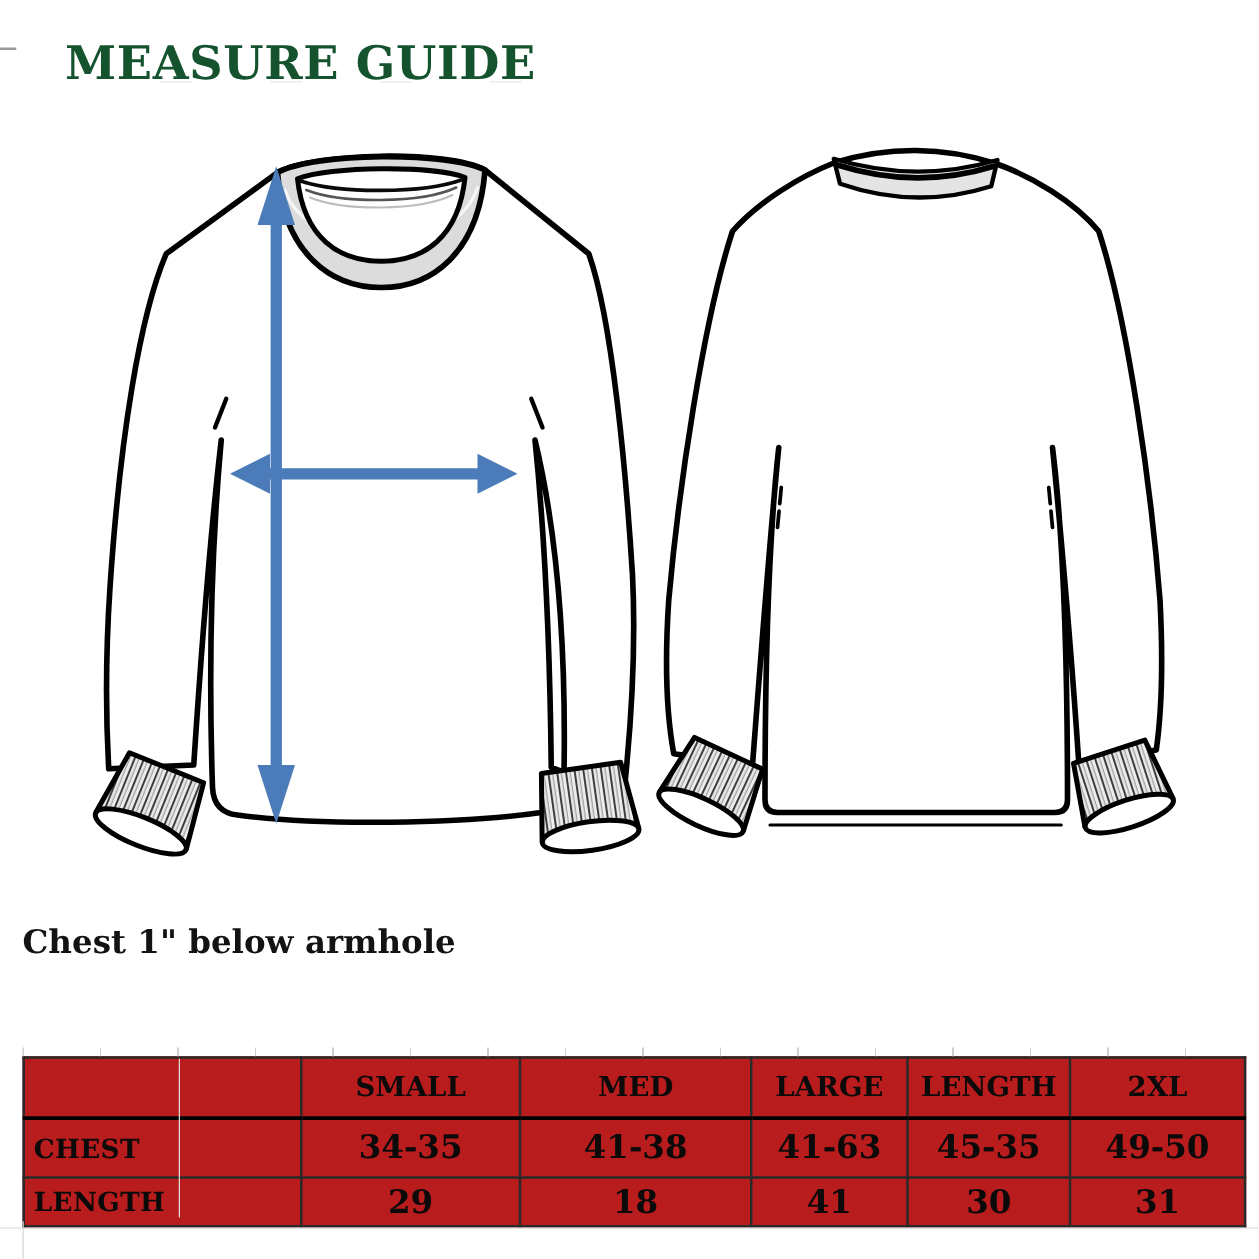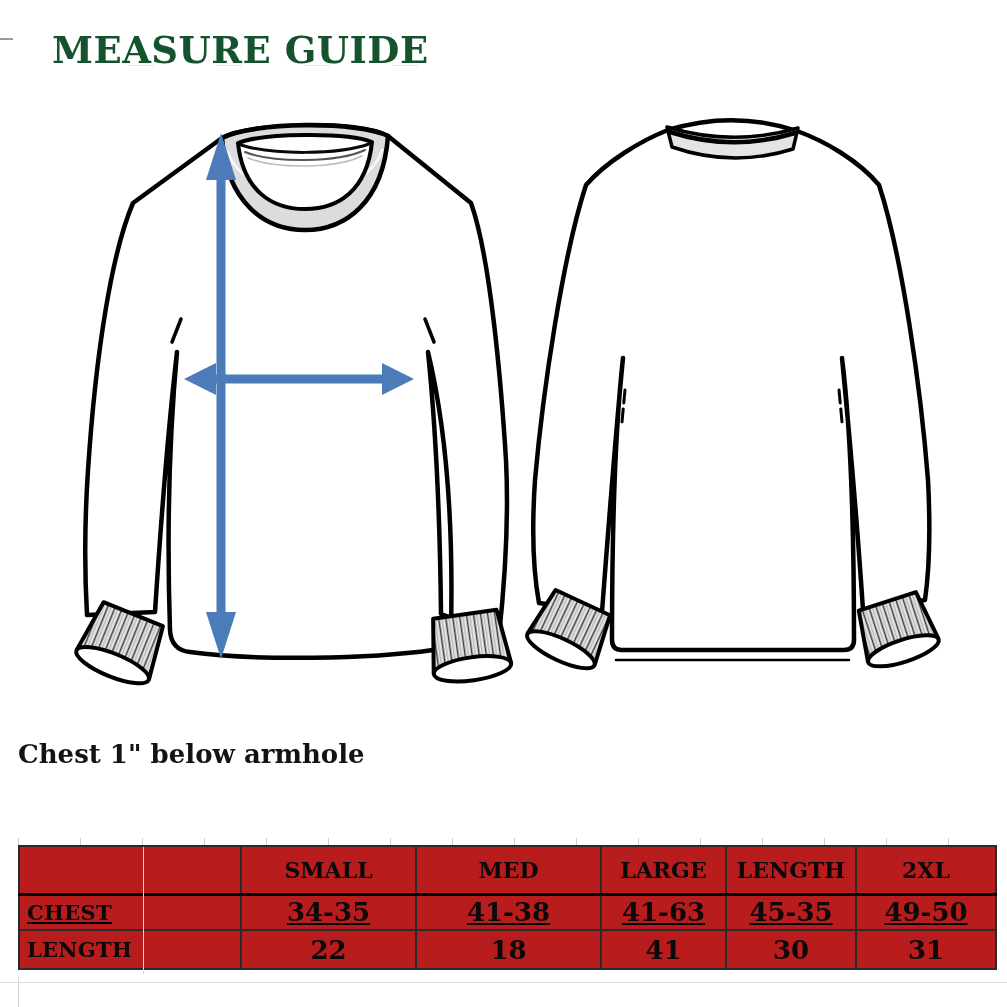--- a/index.html
+++ b/index.html
@@ -23,21 +23,21 @@
     position:absolute;left:18px;top:845px;width:977px;
     border-collapse:collapse;table-layout:fixed;background:#b91c1c;
     border:2px solid #a16207;
   }
   .size-table th,.size-table td{
     border:2px solid #2a2a2a;font-weight:700;text-align:center;
     padding:0;color:#0a0a0a;overflow:hidden;
   }
   .size-table thead tr{height:48px;}
   .size-table thead th{font-size:22px;border-bottom:3px solid #000;}
-  .size-table tbody tr.r-chest{height:36px;text-decoration:underline;}
+  .size-table tbody tr.r-chest{height:48px;}
   .size-table tbody tr.r-length{height:39px;}
   .size-table td{font-size:26px;}
   .size-table td.row-label{text-align:left;padding-left:7px;font-size:21px;letter-spacing:.3px;}
 
   
   .artifact{position:absolute;pointer-events:none;}
   #corner-dash{left:0;top:38px;width:13px;height:2px;background:#9a9a9a;}
   #under-title-grid{left:128px;top:65px;width:310px;height:1px;
     background:repeating-linear-gradient(to right,#e7e7e7 0 26px,transparent 26px 88px);}
   #grid-above-table{left:18px;top:838px;width:977px;height:7px;
@@ -168,21 +168,21 @@
       <tr class="r-chest">
         <td class="row-label">CHEST</td>
         <td>34-35</td>
         <td>41-38</td>
         <td>41-63</td>
         <td>45-35</td>
         <td>49-50</td>
       </tr>
       <tr class="r-length">
         <td class="row-label">LENGTH</td>
-        <td>22</td>
+        <td>29</td>
         <td>18</td>
         <td>41</td>
         <td>30</td>
         <td>31</td>
       </tr>
     </tbody>
   </table>
 
   <div class="artifact" id="corner-dash"></div>
   <div class="artifact" id="under-title-grid"></div>

